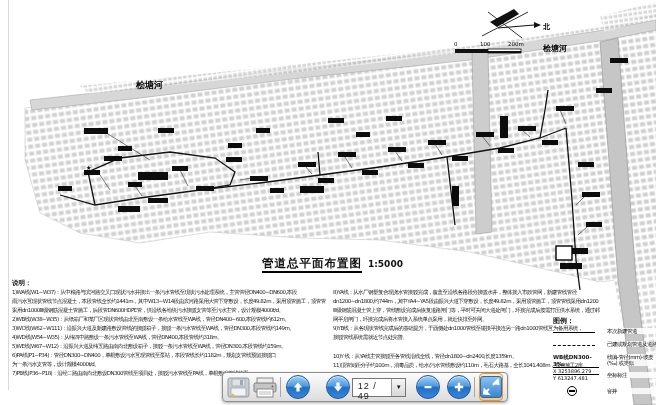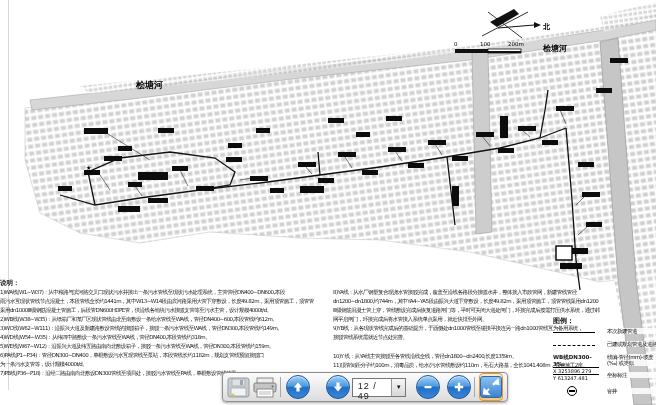--- a/index.html
+++ b/index.html
@@ -10,21 +10,21 @@
   #sheet-edge-left{left:8px;top:0;width:1px;height:390px;background:#d9d9d9;}
   #map-svg{left:0;top:0;}
   
   #title-row{left:262px;top:252px;white-space:nowrap;}
   #title-main{font-size:11.5px;font-weight:bold;letter-spacing:1px;border-bottom:2px solid #000;padding-bottom:1px;}
   #title-scale{font-size:9px;font-weight:bold;margin-left:6px;}
   
   .note-head{font-size:6.5px;font-weight:bold;}
   .note-line{font-size:6px;line-height:9px;white-space:nowrap;letter-spacing:-0.6px;
              transform:scale(.92);transform-origin:left top;color:#1a1a1a;}
-  #notes-left{left:0;top:279px;width:322px;}
+  #notes-left{left:12px;top:279px;width:322px;}
   #notes-right{left:333px;top:288px;width:325px;}
   
   #legend{left:553px;top:316px;width:108px;font-size:5.5px;}
   .lg-label{position:absolute;left:54px;width:54px;letter-spacing:-0.5px;line-height:6px;background:rgba(255,255,255,.85);}
   .lg-sym{position:absolute;left:0;width:46px;}
   #legend-heading{font-size:7px;font-weight:bold;}
   .line-solid{border-top:1.6px solid #000;width:42px;}
   .line-dashed{border-top:1.2px dashed #000;width:42px;}
   .lg-coord{font-size:5px;line-height:6px;white-space:nowrap;border-bottom:1px solid #000;}
   .manhole{width:8px;height:8px;border:1.2px solid #000;border-radius:50%;position:relative;background:#fff;}
@@ -174,20 +174,23 @@
       <text x="480" y="46">100</text>
       <text x="508" y="46">200m</text>
       <rect x="455" y="49" width="33" height="4" fill="#111"></rect>
       <rect x="488" y="49" width="33" height="4" fill="#fff" stroke="#111" stroke-width="0.8"></rect>
       <rect x="488" y="51" width="33" height="2" fill="#111"></rect>
     </g>
   </svg>
 
   <div id="sheet-edge-left" class="abs"></div>
 
+  <div id="title-row" class="abs">
+    <span id="title-main">管道总平面布置图</span><span id="title-scale">1:5000</span>
+  </div>
 
   <div id="notes-left" class="abs">
     <div class="note-head">说明：</div>
     <div class="note-line">1)WA线(W1~W37)：从中粮路与滨河路交叉口现状污水井接出一条污水管线至现状污水处理系统，主管管径DN400~DN600,本段</div>
     <div class="note-line">雨污水互现状管线节点混凝土，本段管线全长约1441m，其中W13~W14段由滨河路采用大管下穿敷设，长度49.82m，采用顶管施工，顶管管</div>
     <div class="note-line">采用dn1000Ⅲ级钢筋混凝土管施工，后段管DN600HDPE管，供沿线各地块污水接驳支管等至污水主管，设计规模4000t/d。</div>
     <div class="note-line">2)WB线(W38~W35)：从纸箱厂和某厂区现状管线由北至南敷设一条给水管线至WA线，管径DN400~600,本段管线约612m。</div>
     <div class="note-line">3)WC线(W62~W111)：沿振兴大道及新建路敷设管线的接驳箱子，接驳一条污水管线至WA线，管径DN300,本段管线约149m。</div>
     <div class="note-line">4)WD线(W54~W35)：从纬四中路敷设一条污水管线至WA线，管径DN400,本段管线约318m。</div>
     <div class="note-line">5)WE线(W67~W12)：沿振兴大道及纬五路由南向北敷设箱子，接驳一条污水管线至WA线，管径DN300,本段管线约159m。</div>

